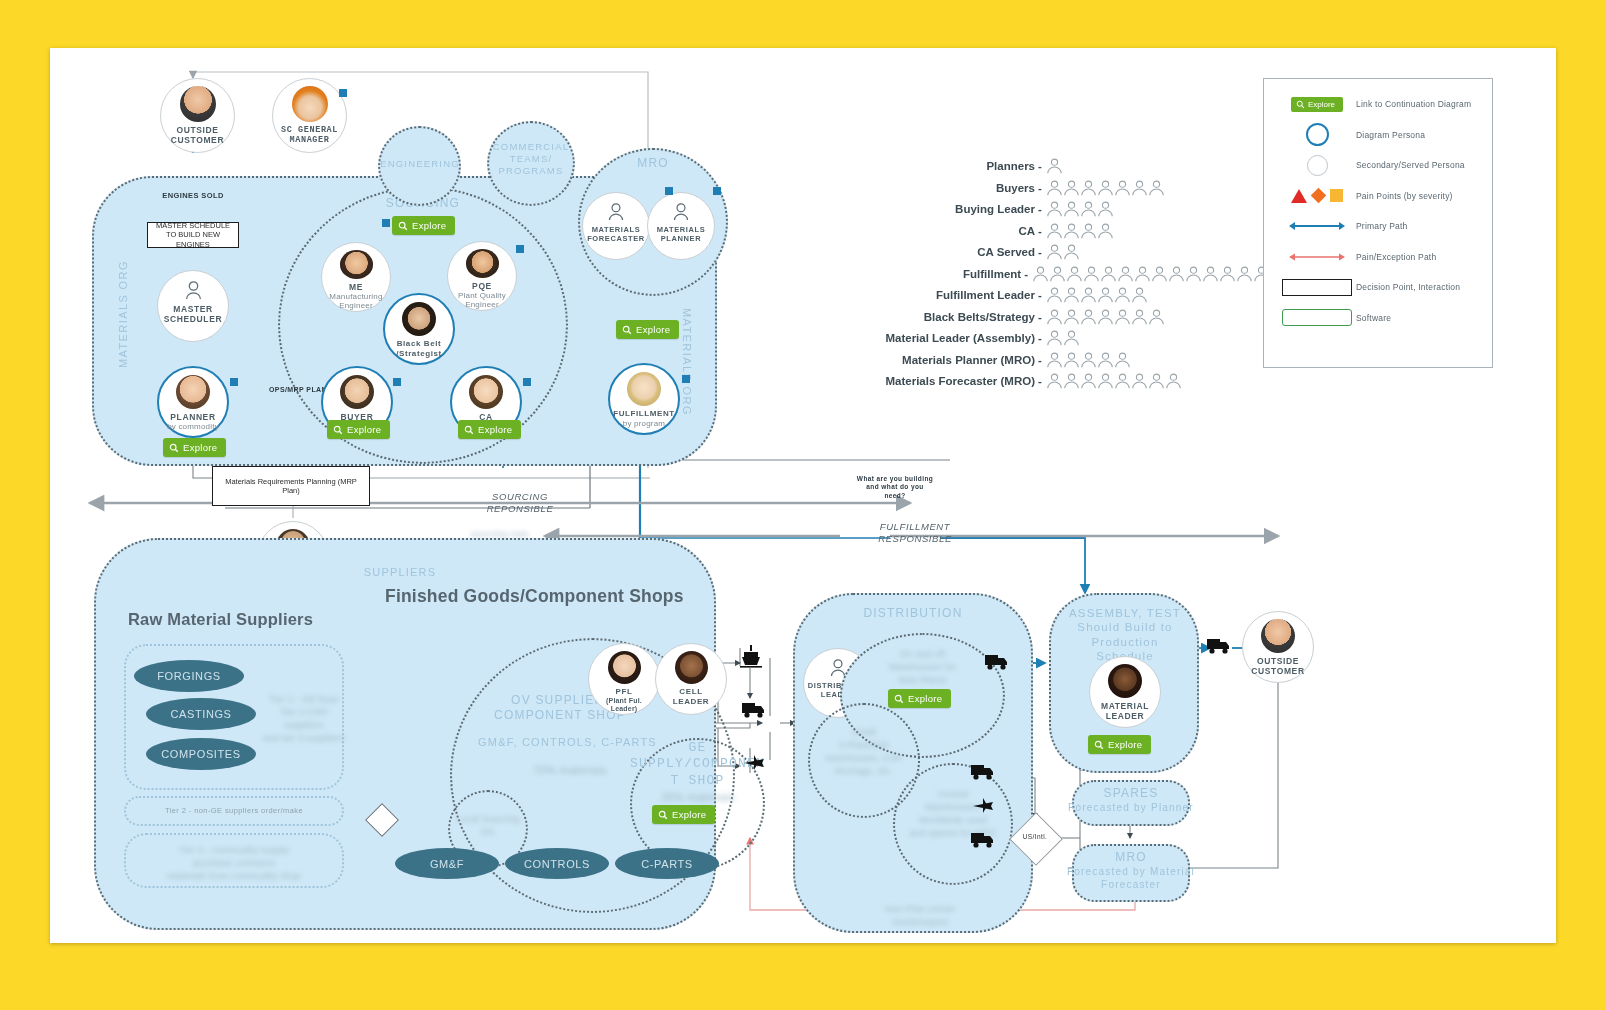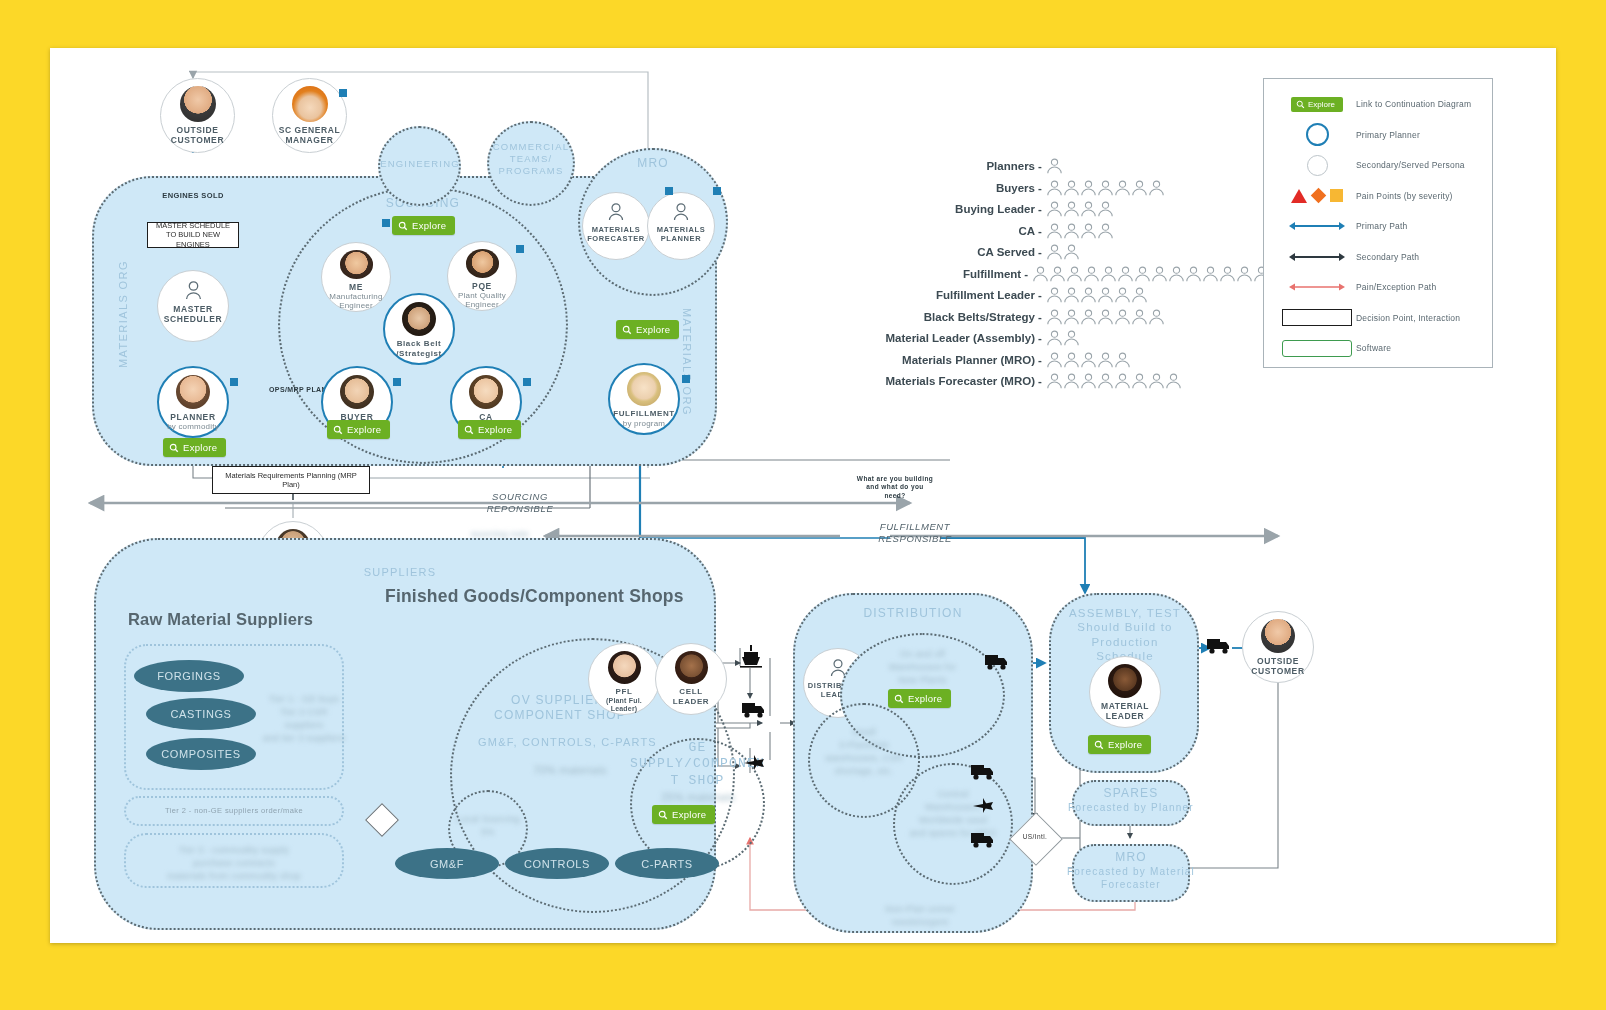--- a/index.html
+++ b/index.html
@@ -240,21 +240,21 @@
 PROGRAMS</div>
 
   <div class="circle-persona" style="left:110px;top:30px;width:75px;height:75px;">
     <div class="avatar" style="width:36px;height:36px;background:radial-gradient(circle at 50% 38%, #f0c9a8 0%, #e0ab82 48%, #3a3a3a 49%, #2b2b2b 100%);"></div>
     <div class="persona-label" style="white-space:pre-line;">OUTSIDE
 CUSTOMER</div>
   </div>
 
   <div class="circle-persona" style="left:222px;top:30px;width:75px;height:75px;">
     <div class="avatar" style="width:36px;height:36px;background:radial-gradient(circle at 50% 60%, #f5d9bc 0%, #eac49f 40%, #e2801f 60%, #d9650f 100%);"></div>
-    <div class="persona-label" style="white-space:pre-line;">SC GENERAL
+    <div class="persona-label" style="white-space:pre-line;font-family:Liberation Mono, monospace;">SC GENERAL
 MANAGER</div>
   </div>
   <div class="sqmark" style="left:289px;top:41px;"></div>
 
   <div class="lbl bold" style="left:103px;top:143px;width:80px;font-size:7.5px;text-align:center;">ENGINES SOLD</div>
 
   <div class="decbox" style="left:97px;top:174px;width:92px;height:26px;white-space:pre-line;">MASTER SCHEDULE
 TO BUILD NEW ENGINES</div>
 
   <div class="circle-persona" style="left:107px;top:222px;width:72px;height:72px;">
@@ -366,21 +366,21 @@
     <svg class="ghost-icon" width="16" height="18" viewBox="0 0 17 19">
       <circle cx="8.5" cy="5" r="4.2" fill="none" stroke="#5d6d76" stroke-width="1.3"></circle>
       <path d="M1.6,18 a6.9,6.2 0 0 1 13.8,0" fill="none" stroke="#5d6d76" stroke-width="1.3"></path>
     </svg>
     <div class="persona-label" style="white-space:pre-line;font-size:7.5px;">MATERIALS
 PLANNER</div>
   </div>
   <div class="sqmark" style="left:615px;top:139px;"></div>
   <div class="sqmark" style="left:663px;top:139px;"></div>
 
-  <div class="decbox" style="left:162px;top:418px;width:158px;height:28px;font-size:7.5px;">Materials Requirements Planning (MRP Plan)</div>
+  <div class="decbox" style="left:162px;top:418px;width:158px;height:40px;font-size:7.5px;">Materials Requirements Planning (MRP Plan)</div>
 
   <div class="lbl ital" style="left:410px;top:443px;width:120px;white-space:pre-line;">SOURCING
 REPONSIBLE</div>
   <div class="lbl ital" style="left:800px;top:473px;width:130px;white-space:pre-line;">FULFILLMENT
 RESPONSIBLE</div>
   <div class="lbl bold" style="left:790px;top:427px;width:110px;font-size:6.5px;white-space:pre-line;">What are you building
 and what do you
 need?</div>
   <div class="blurtext" style="left:400px;top:480px;width:100px;">sourcing note</div>
 
@@ -893,21 +893,21 @@
           <span>Explore</span>
         </div>
       </div>
       <div class="lgtext">Link to Continuation Diagram</div>
     </div>
 
     <div class="lgrow">
       <div class="lgicon">
         <div style="width:19px;height:19px;border-radius:50%;border:2.4px solid #1f7fb5;"></div>
       </div>
-      <div class="lgtext">Primary Planner</div>
+      <div class="lgtext">Diagram Persona</div>
     </div>
 
     <div class="lgrow">
       <div class="lgicon">
         <div style="width:19px;height:19px;border-radius:50%;border:1.4px solid #bcc4c9;"></div>
       </div>
       <div class="lgtext">Secondary/Served Persona</div>
     </div>
 
     <div class="lgrow">
@@ -923,30 +923,20 @@
       <div class="lgicon">
         <svg width="56" height="12" viewBox="0 0 56 12">
           <line x1="6" y1="6" x2="50" y2="6" stroke="#1f7fb5" stroke-width="1.8"></line>
           <path d="M6,2 L0,6 L6,10 Z" fill="#1f7fb5"></path>
             <path d="M50,2 L56,6 L50,10 Z" fill="#1f7fb5"></path>
         </svg>
       </div>
       <div class="lgtext">Primary Path</div>
     </div>
 
-    <div class="lgrow">
-      <div class="lgicon">
-        <svg width="56" height="12" viewBox="0 0 56 12">
-          <line x1="6" y1="6" x2="50" y2="6" stroke="#2e3940" stroke-width="1.8"></line>
-          <path d="M6,2 L0,6 L6,10 Z" fill="#2e3940"></path>
-            <path d="M50,2 L56,6 L50,10 Z" fill="#2e3940"></path>
-        </svg>
-      </div>
-      <div class="lgtext">Secondary Path</div>
-    </div>
 
     <div class="lgrow">
       <div class="lgicon">
         <svg width="56" height="12" viewBox="0 0 56 12">
           <line x1="6" y1="6" x2="50" y2="6" stroke="#e8726e" stroke-width="1.6"></line>
           <path d="M6,2.5 L0,6 L6,9.5 Z" fill="#e8726e"></path>
             <path d="M50,2.5 L56,6 L50,9.5 Z" fill="#e8726e"></path>
         </svg>
       </div>
       <div class="lgtext">Pain/Exception Path</div>

